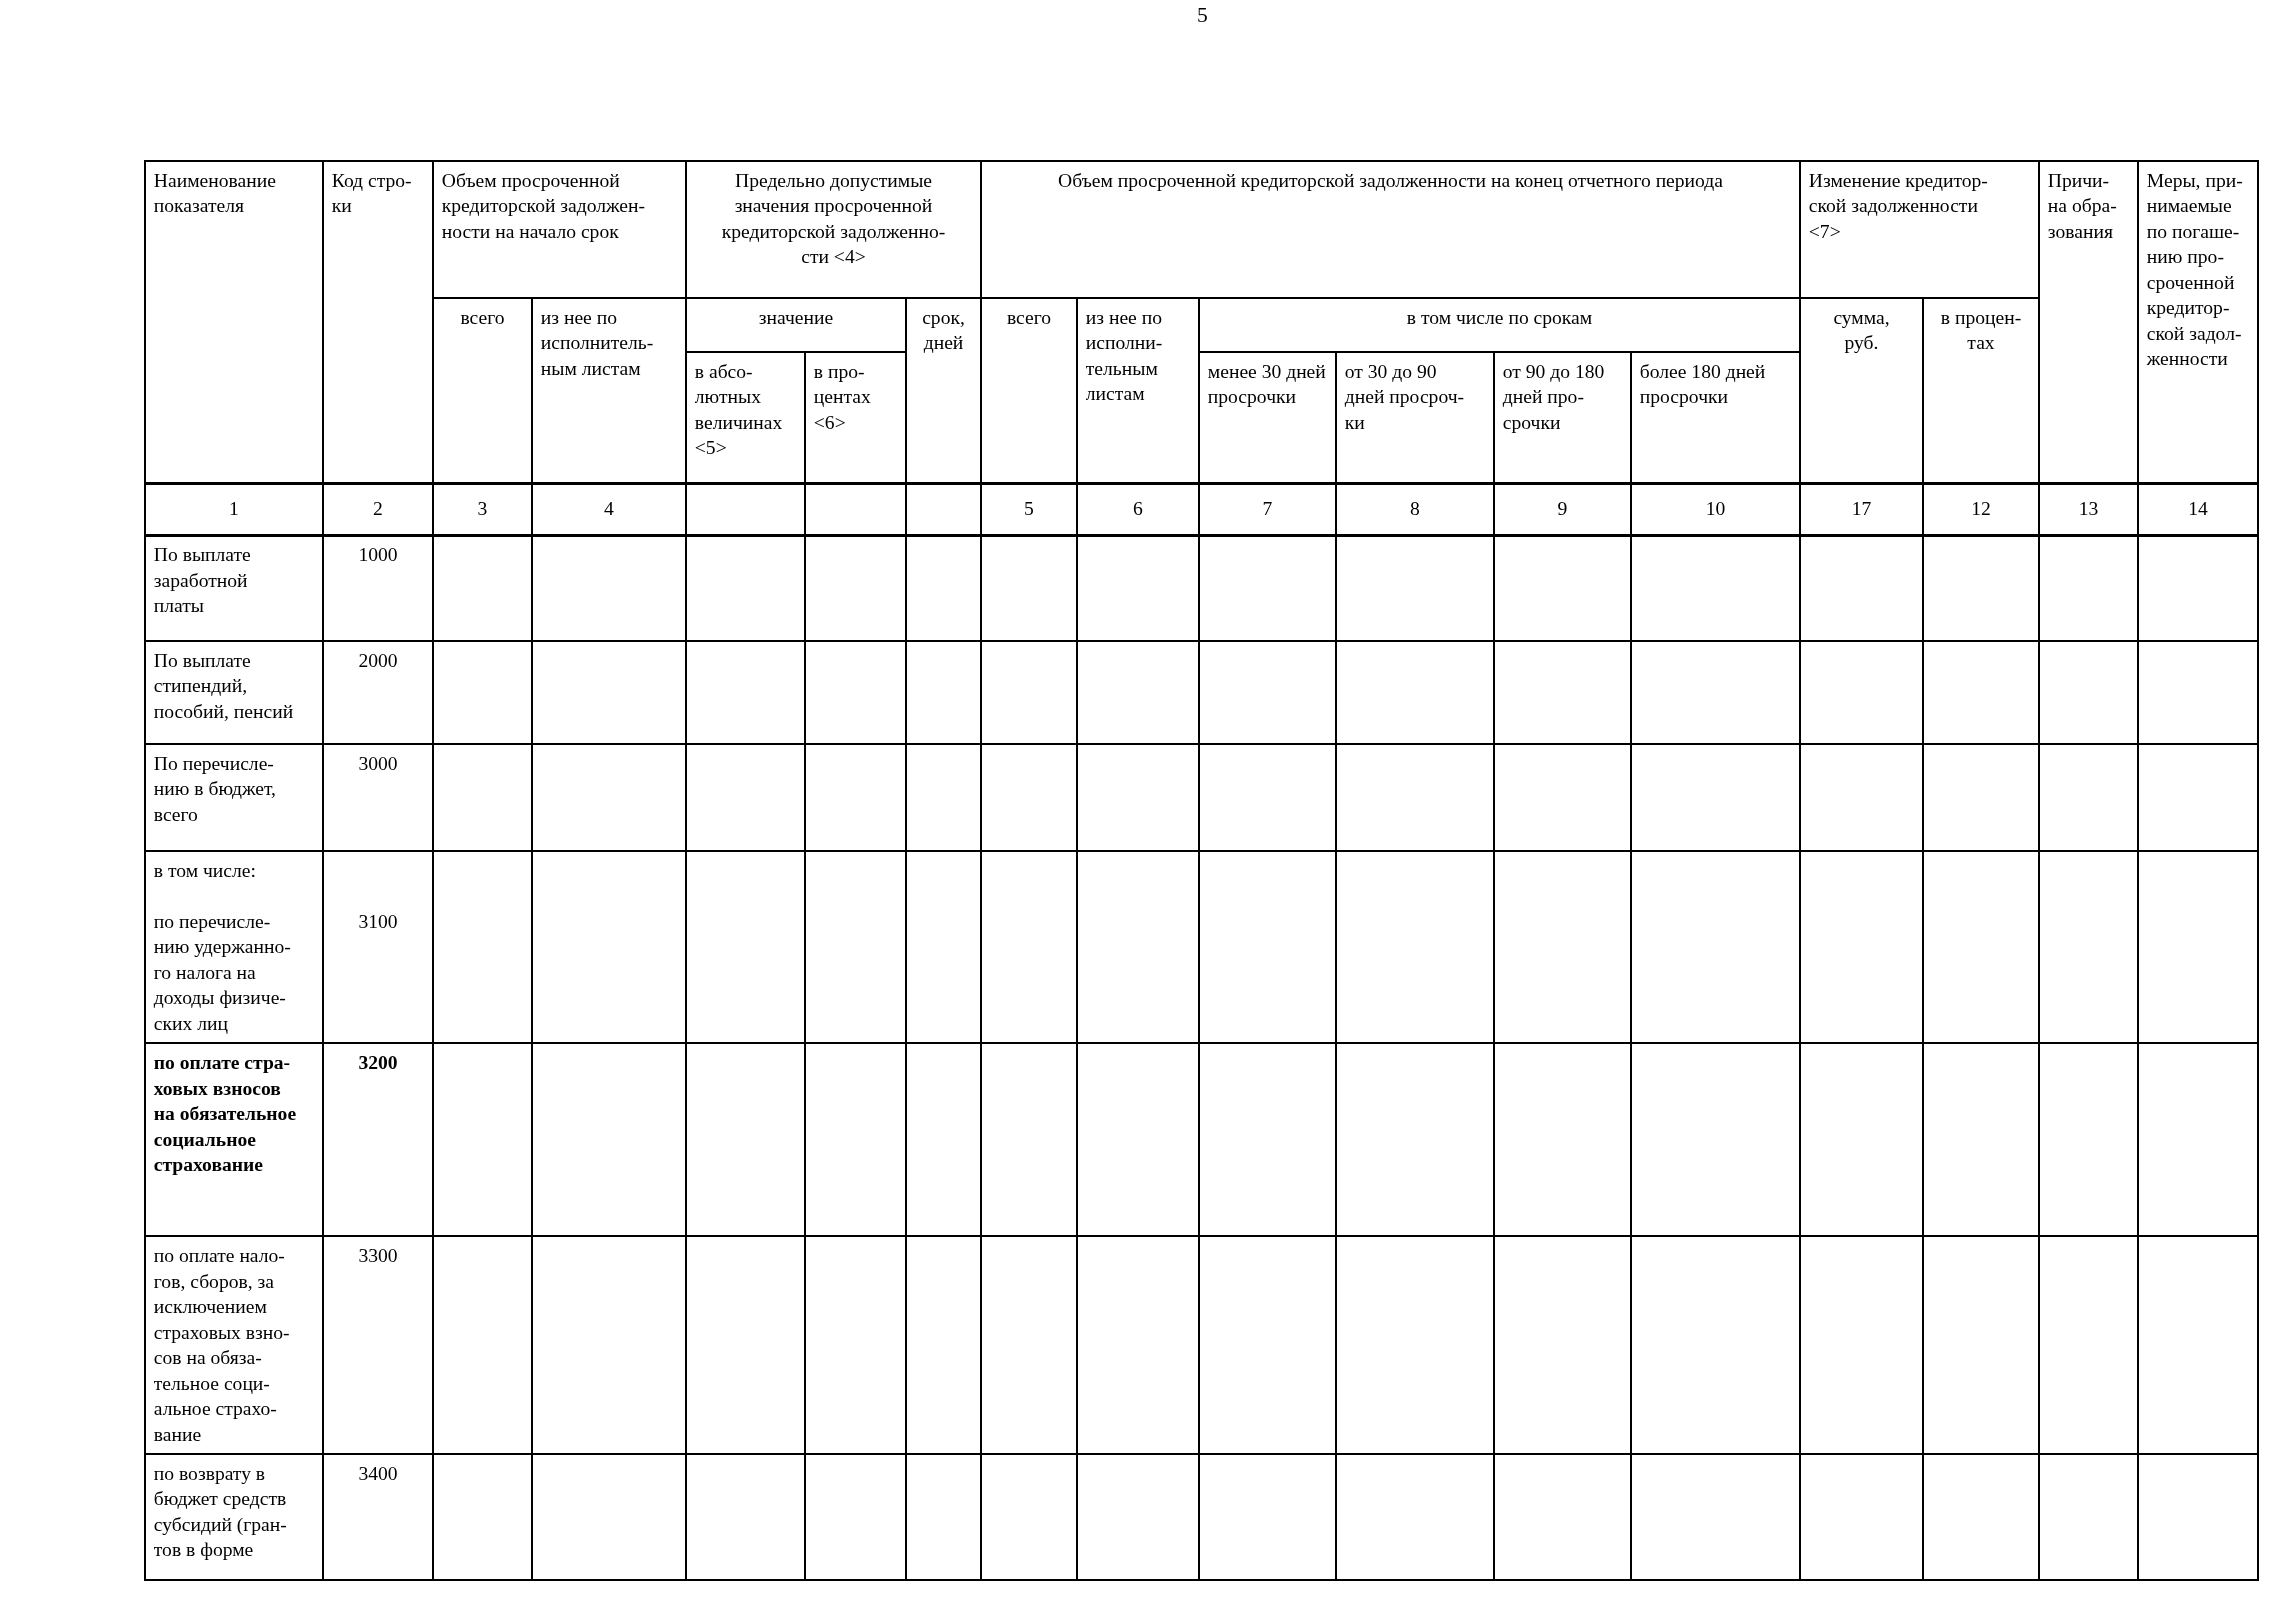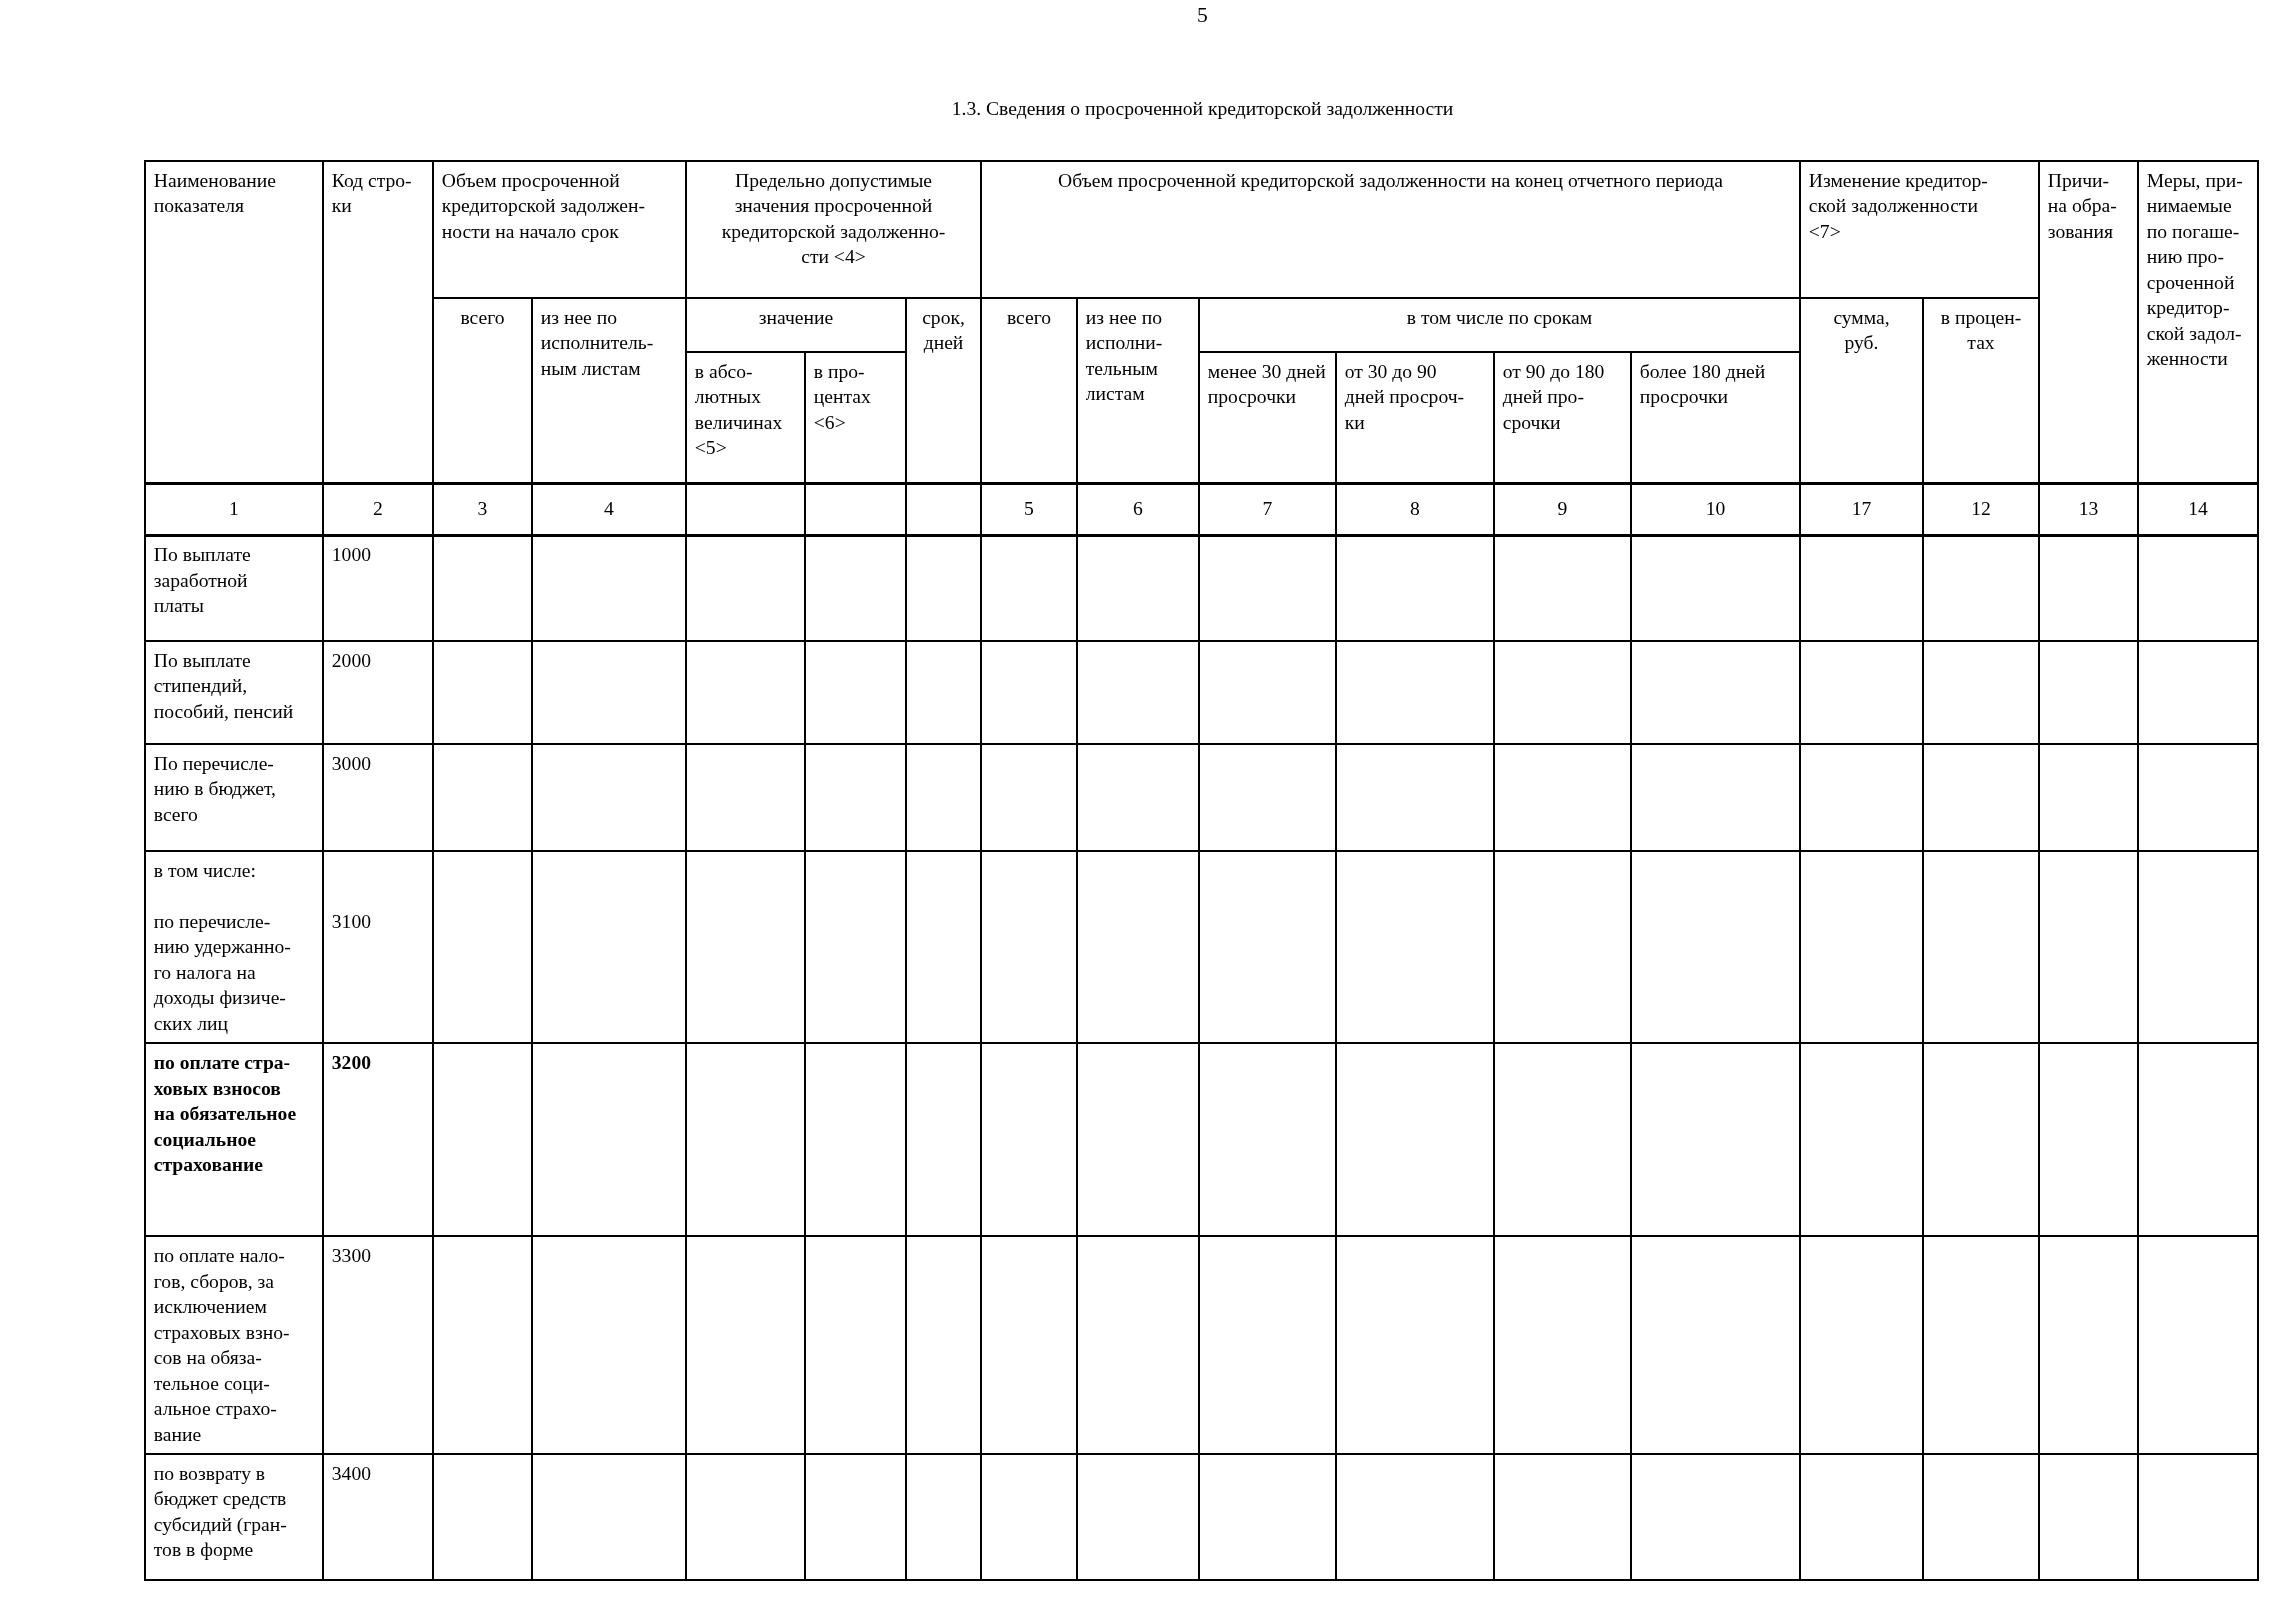--- a/index.html
+++ b/index.html
@@ -34,29 +34,28 @@
     text-align:left;
   }
   .tbl td.center { text-align:center;margin-left:42px; }
   .tbl tr.num-row td {
     text-align:center;
     vertical-align:middle;
     padding:2px 3.9px;
     border-top-width:3.9px;
     border-bottom-width:3.9px;
   }
-  .tbl td.code { }
+  .tbl td.code { text-align:center; }
 </style>
 </head>
 <body>
 
 <div class="page">
 
   <div class="page-number">5</div>
-  <div class="doc-title">1.3. Сведения о просроченной кредиторской задолженности</div>
 
   <table class="tbl">
     <colgroup>
       <col style="width:178px">
         <col style="width:110px">
         <col style="width:99px">
       <col style="width:154px">
         <col style="width:119px">
         <col style="width:101px">
       <col style="width:75px">

